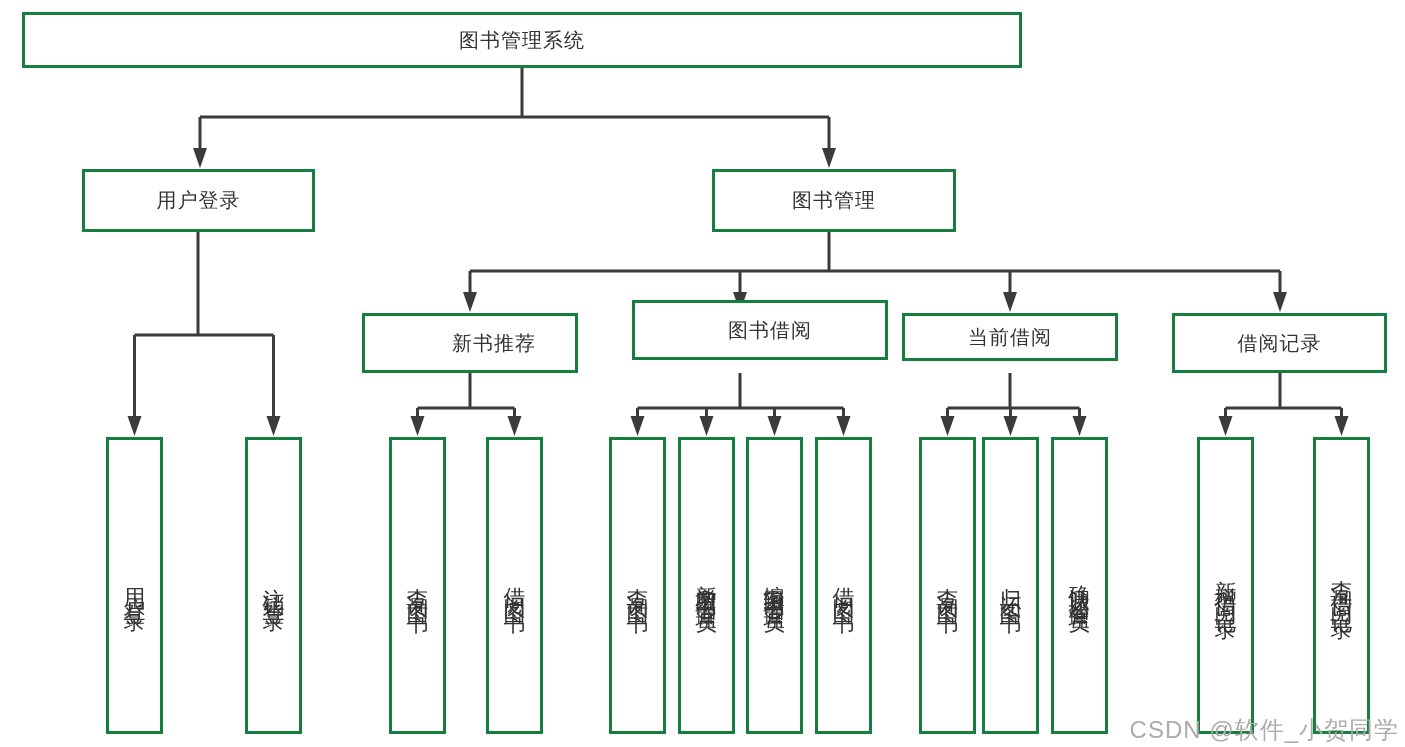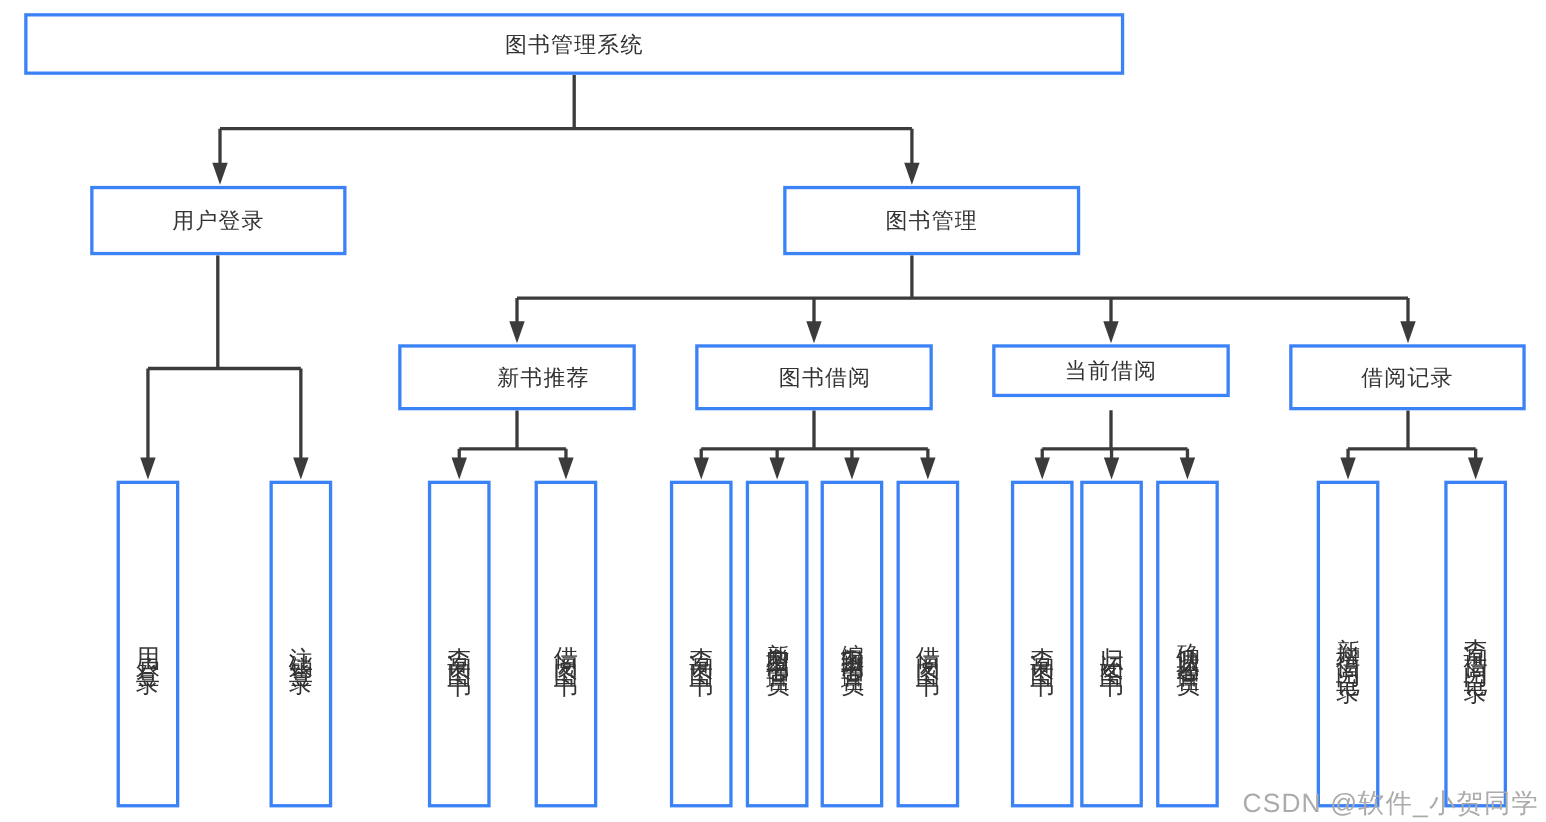--- a/index.html
+++ b/index.html
@@ -9,21 +9,21 @@
     height: 747px;
     background: #ffffff;
     overflow: hidden;
     font-family: "Liberation Sans", "DejaVu Sans", sans-serif;
   }
   .wires { position: absolute; left: 0; top: 0; width: 1405px; height: 747px; z-index: 1; }
   .box {
     position: absolute;
     box-sizing: border-box;
     background: #ffffff;
-    border: 3px solid #3b82f6;
+    border: 3px solid #15803d;
     color: #333333;
     display: flex;
     align-items: center;
     justify-content: center;
     z-index: 2;
     text-align: center;
   }
   .h-box { font-size: 20px; letter-spacing: 1px; }
   .v-box {
     writing-mode: vertical-rl;
@@ -34,24 +34,24 @@
     top: 437px;
     width: 57px;
     height: 297px;
   }
   .v-box.long { font-size: 21px; letter-spacing: 4px; }
 
   
   #b-root { left: 22px;  top: 12px;  width: 1000px; height: 56px; }
   
   #b-l2-0 { left: 82px;  top: 169px; width: 233px; height: 63px; }
-  #b-l2-1 { left: 712px; top: 169px; width: 270px; height: 63px; font-family: Liberation Mono, monospace; }
+  #b-l2-1 { left: 712px; top: 169px; width: 244px; height: 63px; font-family: Liberation Mono, monospace; }
   
   #b-l3-0 { left: 362px;  top: 313px; width: 216px; height: 60px; padding-left: 48px; }
-  #b-l3-1 { left: 632px;  top: 313px; width: 216px; height: 60px; padding-left: 20px; }
+  #b-l3-1 { left: 632px;  top: 300px; width: 256px; height: 60px; padding-left: 20px; }
   #b-l3-2 { left: 902px;  top: 313px; width: 216px; height: 48px; text-align: center; }
   #b-l3-3 { left: 1172px; top: 313px; width: 215px; height: 60px; }
   
   #b-u0  { left: 106px; }
   #b-u1  { left: 245px; }
   #b-n0  { left: 389px; }
   #b-n1  { left: 486px; }
   #b-bb0 { left: 609px; }
   #b-bb1 { left: 678px; }
   #b-bb2 { left: 746px; }

